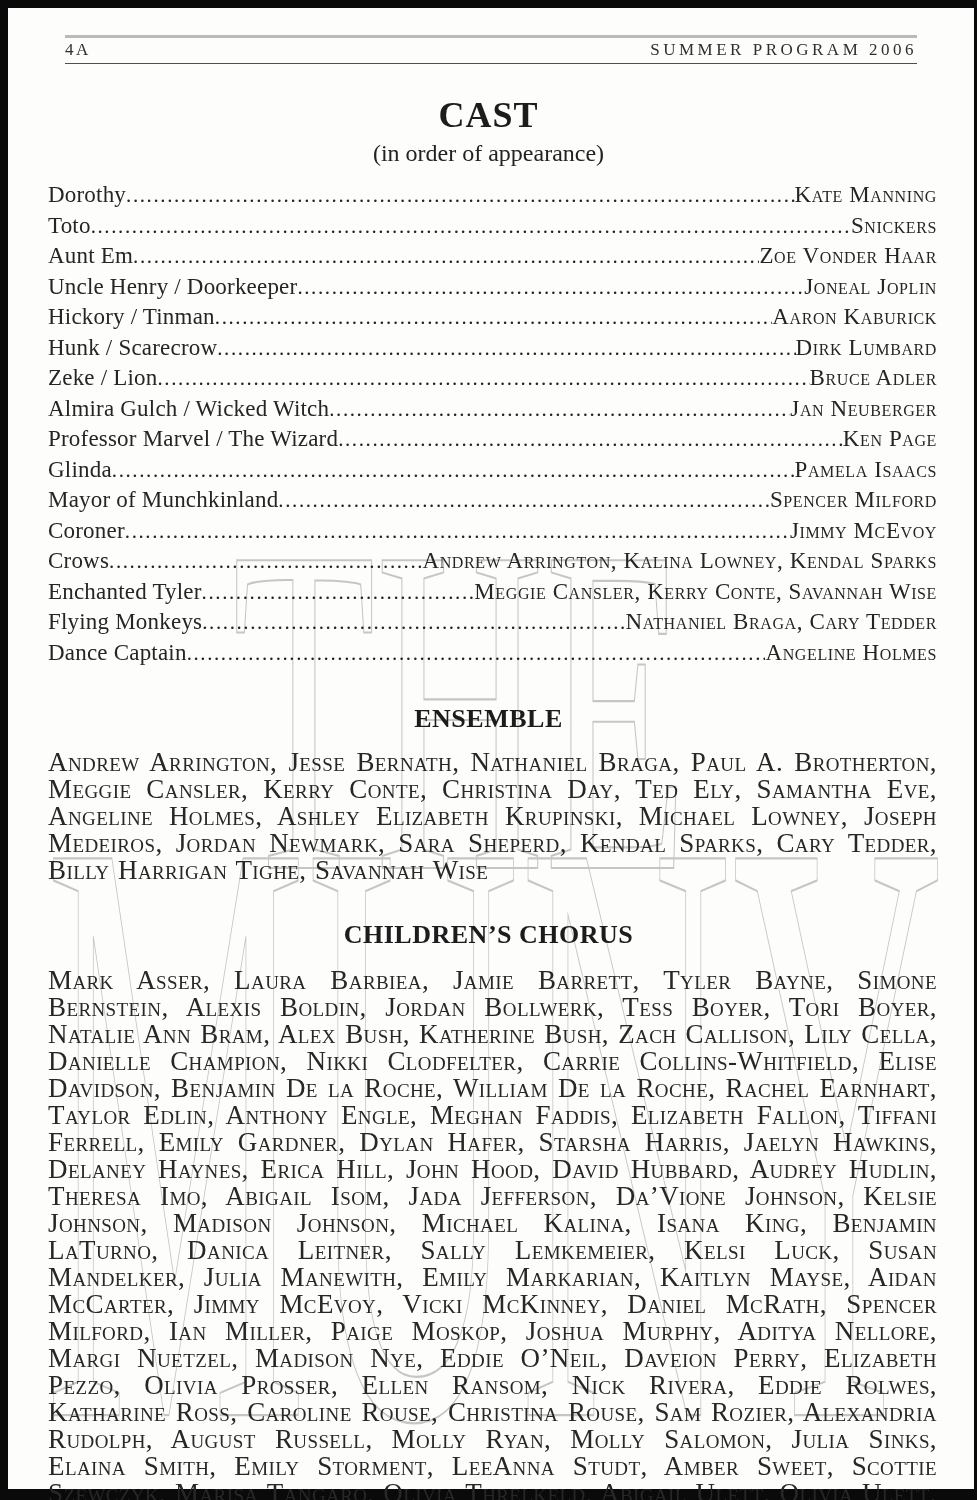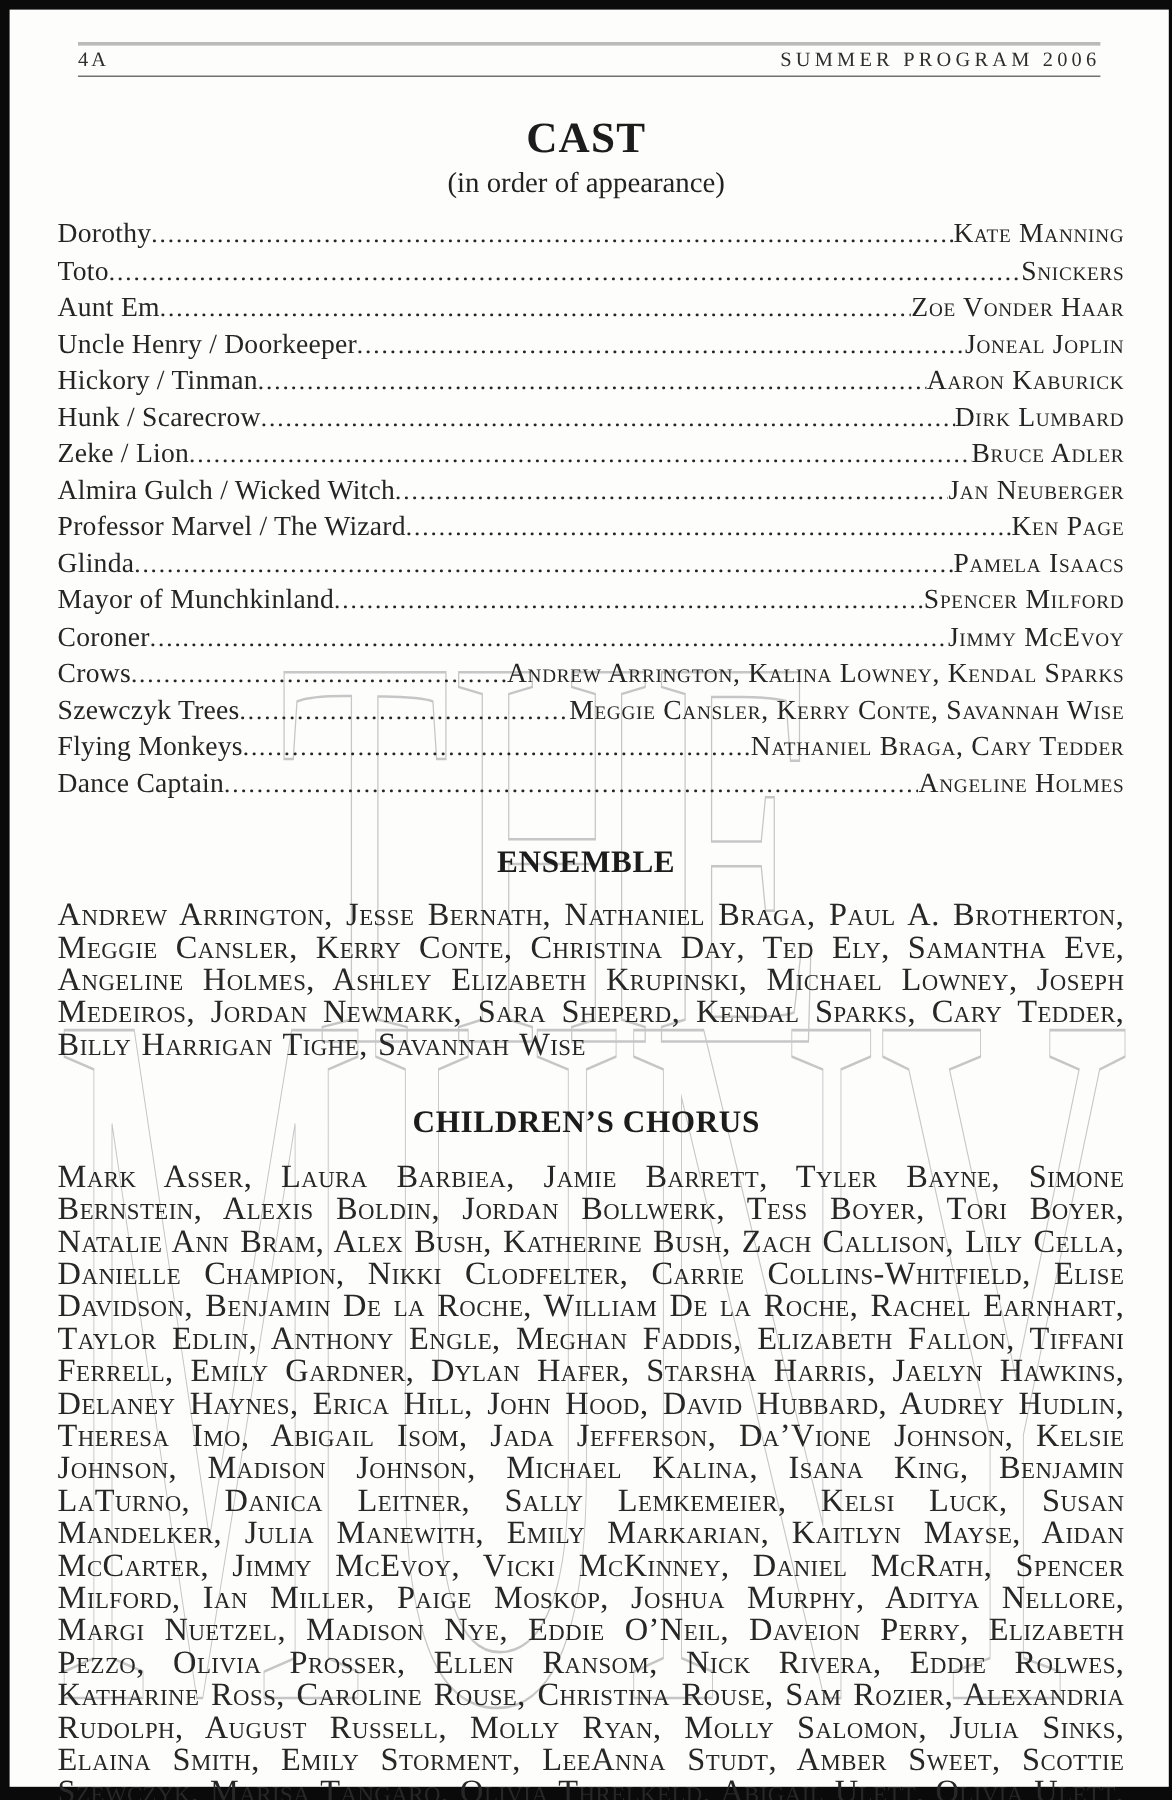--- a/index.html
+++ b/index.html
@@ -175,21 +175,21 @@
           <span class="role">Coroner</span>
           <span class="leader"></span>
           <span class="performer">Jimmy McEvoy</span>
         </div>
         <div class="cast-row">
           <span class="role">Crows</span>
           <span class="leader"></span>
           <span class="performer">Andrew Arrington, Kalina Lowney, Kendal Sparks</span>
         </div>
         <div class="cast-row">
-          <span class="role">Szewczyk Trees</span>
+          <span class="role">Enchanted Tyler</span>
           <span class="leader"></span>
           <span class="performer">Meggie Cansler, Kerry Conte, Savannah Wise</span>
         </div>
         <div class="cast-row">
           <span class="role">Flying Monkeys</span>
           <span class="leader"></span>
           <span class="performer">Nathaniel Braga, Cary Tedder</span>
         </div>
         <div class="cast-row">
           <span class="role">Dance Captain</span>

